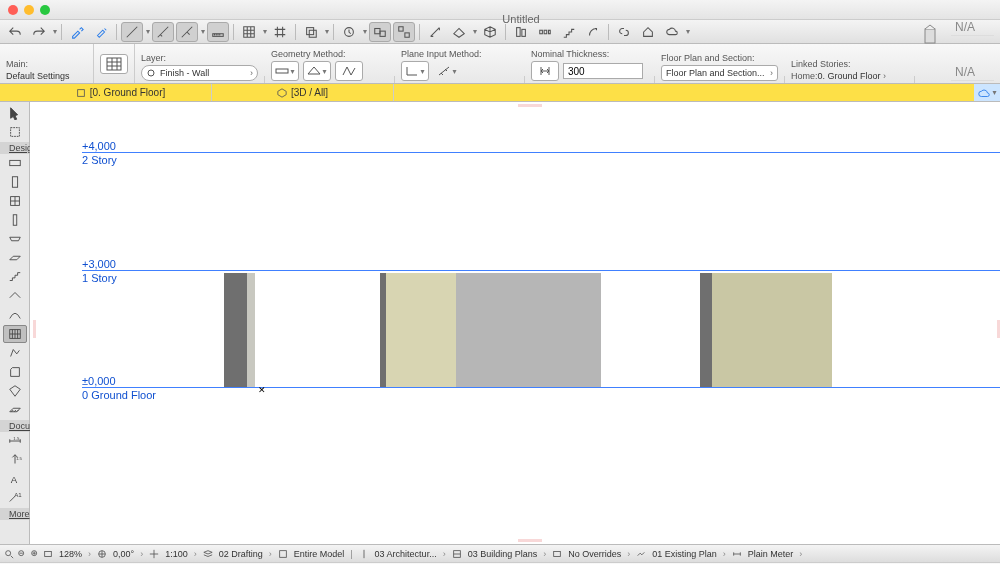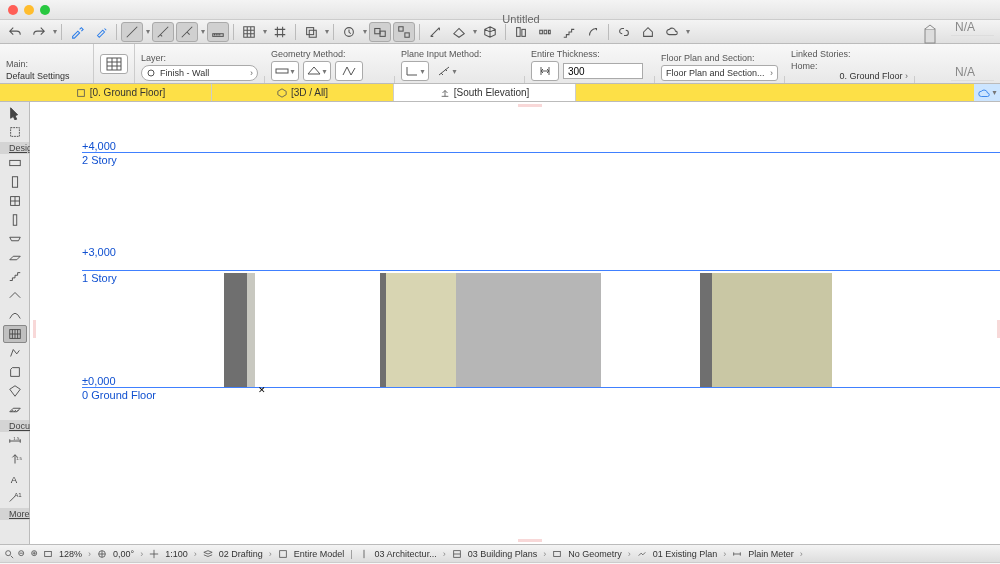--- a/index.html
+++ b/index.html
@@ -51,21 +51,21 @@
 .statusbar .sitem { display: flex; align-items: center; gap: 3px; white-space: nowrap; }
 .statusbar .ssep { color: #888; cursor:pointer; }
 .statusbar svg { width: 10px; height: 10px; stroke: #555; fill: none; }
 
 .hintbar { height: 16px; background: linear-gradient(#f8f8f8,#e8e8e8); border-top: 1px solid #ccc; display: flex; align-items: center; padding: 0 6px; font-size: 10px; color: #333; justify-content: space-between; }
 
 .flexfill { flex: 1; }
 .smchev { font-size: 8px; color: #777; margin-left: 1px; }
 .elevbox { width: 26px; height: 26px; }
 .naval { font-size: 12px; color: #888; border-bottom: 1px solid #ddd; padding: 1px 4px; margin-top: 28px; }
-.homerow { display:flex; flex-direction:column; gap:0; }
+.homerow { display:flex; flex-direction:row; gap:0; }
 .cloudtab { width:26px; display:flex; align-items:center; justify-content:center; background:#cce5ff; margin-left:auto; }
 </style>
 </head>
 <body>
 
 <div class="titlebar">
   <div class="traffic">
     <div class="dot red"></div>
     <div class="dot yellow"></div>
     <div class="dot green"></div>
@@ -278,21 +278,21 @@
         </div>
       <div class="iconbox" style="border:none;background:none">
           <svg width="14" height="12" viewBox="0 0 14 12">
             <path d="M2 10L12 2M4 8l2 2M8 4l2 2" stroke="#555"></path>
           </svg>
           <span class="smchev">▾</span>
         </div>
     </div>
   </div>
   <div class="infocell wide">
-    <div class="lbl">Entire Thickness:</div>
+    <div class="lbl">Nominal Thickness:</div>
     <div class="val">
       <div class="iconbox">
           <svg width="14" height="12" viewBox="0 0 14 12">
             <path d="M3 2v8M11 2v8M3 6h8M5 4l-2 2 2 2M9 4l2 2-2 2" stroke="#555" fill="none"></path>
           </svg>
         </div>
       <input class="thickinput" value="300" style="">
     </div>
   </div>
   <div class="infocell wide">
@@ -331,26 +331,20 @@
         <rect x="2" y="2" width="8" height="8"></rect>
       </svg>
       <span>[0. Ground Floor]</span>
     </div>
   <div class="tab">
       <svg viewBox="0 0 12 12">
         <path d="M6 1l5 3v4l-5 3-5-3V4z"></path>
       </svg>
       <span>[3D / All]</span>
     </div>
-  <div class="tab active">
-      <svg viewBox="0 0 12 12">
-        <path d="M2 10h8M6 10V3l-3 3M6 3l3 3" stroke="#555"></path>
-      </svg>
-      <span>[South Elevation]</span>
-    </div>
   <div class="flexfill"></div>
   <div class="cloudtab">
       <svg width="14" height="12" viewBox="0 0 16 12">
         <path d="M5 10a3 3 0 0 1 0-6 4 4 0 0 1 7 2 2 2 0 0 1 0 4H5z" stroke="#2b7de9" fill="none"></path>
       </svg>
       <span class="smchev">▾</span>
     </div>
 </div>
 
 <div class="main">
@@ -469,21 +463,21 @@
   <div class="canvas">
     <div class="pinkbar" style="top:2px;left:488px;width:24px"></div>
     <div class="pinkbar" style="top:218px;left:3px;width:3px;height:18px"></div>
     <div class="pinkbar" style="top:218px;right:0;width:3px;height:18px"></div>
 
     <div class="levelline" style="top:50px"></div>
     <div class="leveltxt" style="top:38px">+4,000</div>
     <div class="leveltxt" style="top:52px">2 Story</div>
 
     <div class="levelline" style="top:168px"></div>
-    <div class="leveltxt" style="top:144px">+3,000</div>
+    <div class="leveltxt" style="top:156px">+3,000</div>
     <div class="leveltxt" style="top:170px">1 Story</div>
 
     <div class="levelline" style="top:285px"></div>
     <div class="leveltxt" style="top:273px">±0,000</div>
     <div class="leveltxt" style="top:287px">0 Ground Floor</div>
 
     <div class="wallpanel" style="left:194px;top:171px;width:23px;height:114px;background:#6f6f6f"></div>
     <div class="wallpanel" style="left:217px;top:171px;width:8px;height:114px;background:#c8c8c0"></div>
 
     <div class="wallpanel" style="left:350px;top:171px;width:6px;height:114px;background:#6f6f6f"></div>
@@ -561,21 +555,21 @@
         <path d="M2 6h8"></path>
       </svg>
     </div>
   <div class="sitem">03 Building Plans</div>
   <span class="ssep">›</span>
   <div class="sitem">
       <svg viewBox="0 0 12 12">
         <rect x="2" y="3" width="8" height="6"></rect>
       </svg>
     </div>
-  <div class="sitem">No Geometry</div>
+  <div class="sitem">No Overrides</div>
   <span class="ssep">›</span>
   <div class="sitem">
       <svg viewBox="0 0 12 12">
         <path d="M2 8l3-3 2 2 3-3"></path>
       </svg>
     </div>
   <div class="sitem">01 Existing Plan</div>
   <span class="ssep">›</span>
   <div class="sitem">
       <svg viewBox="0 0 12 12">

